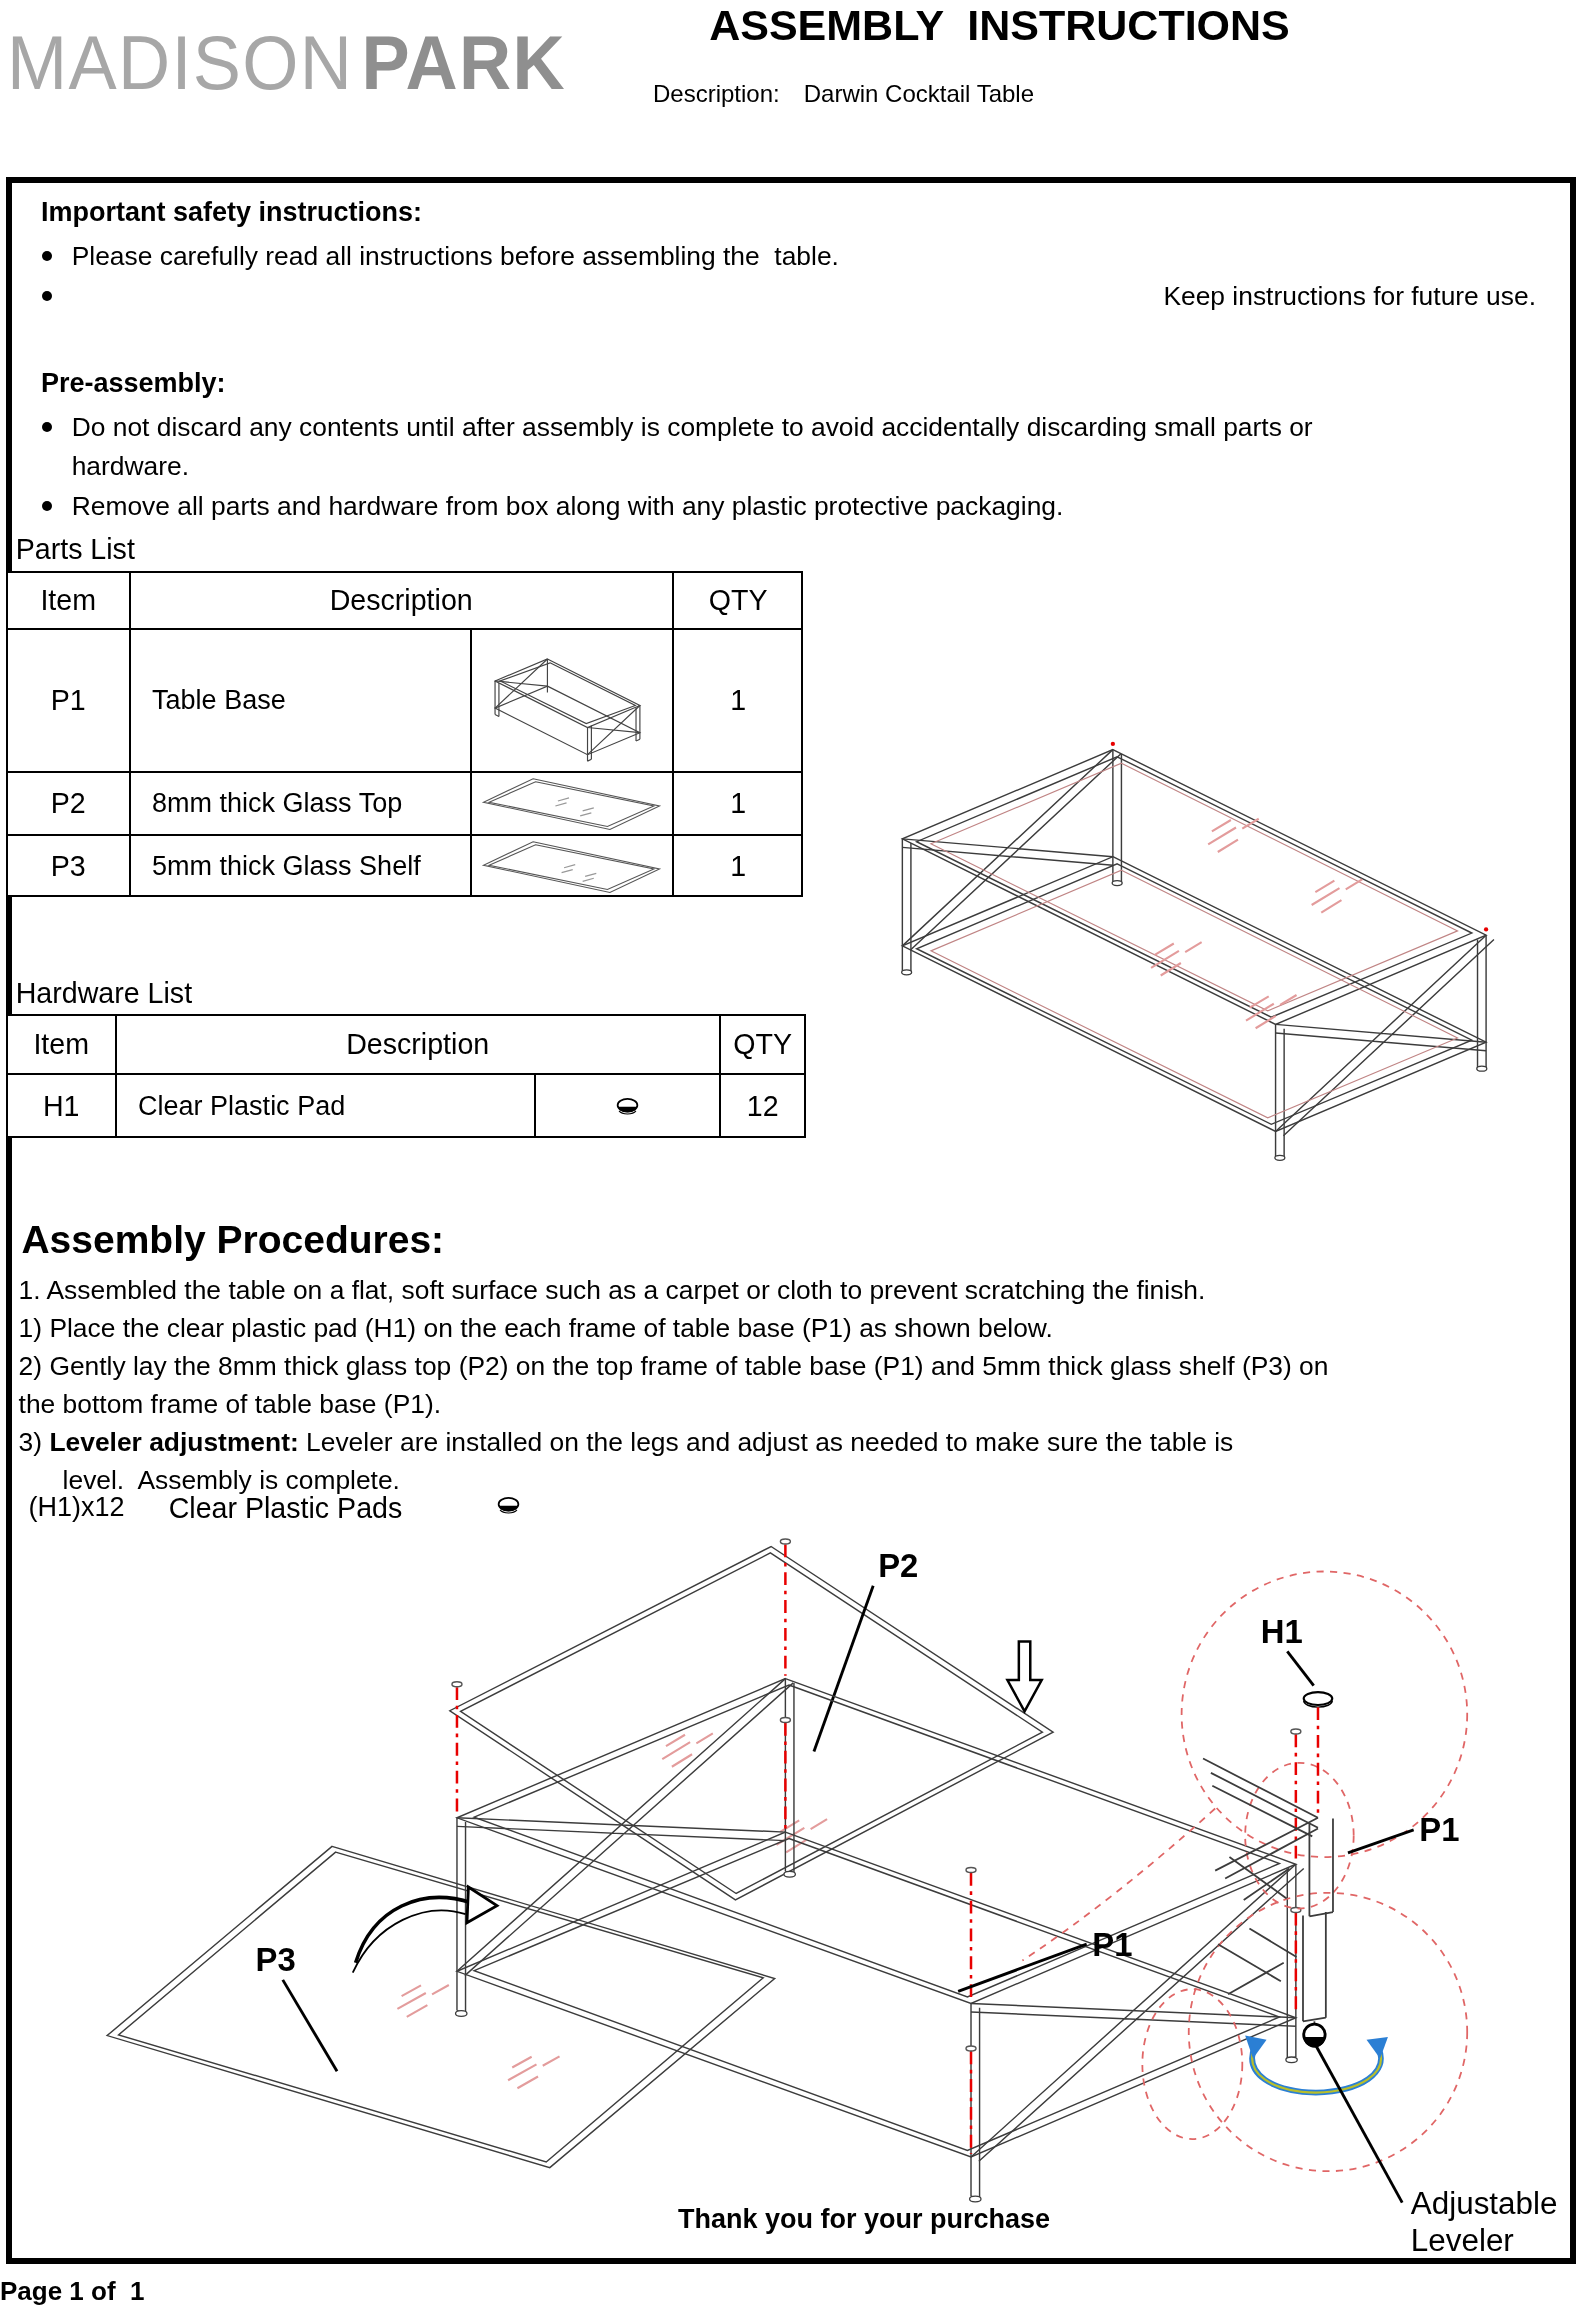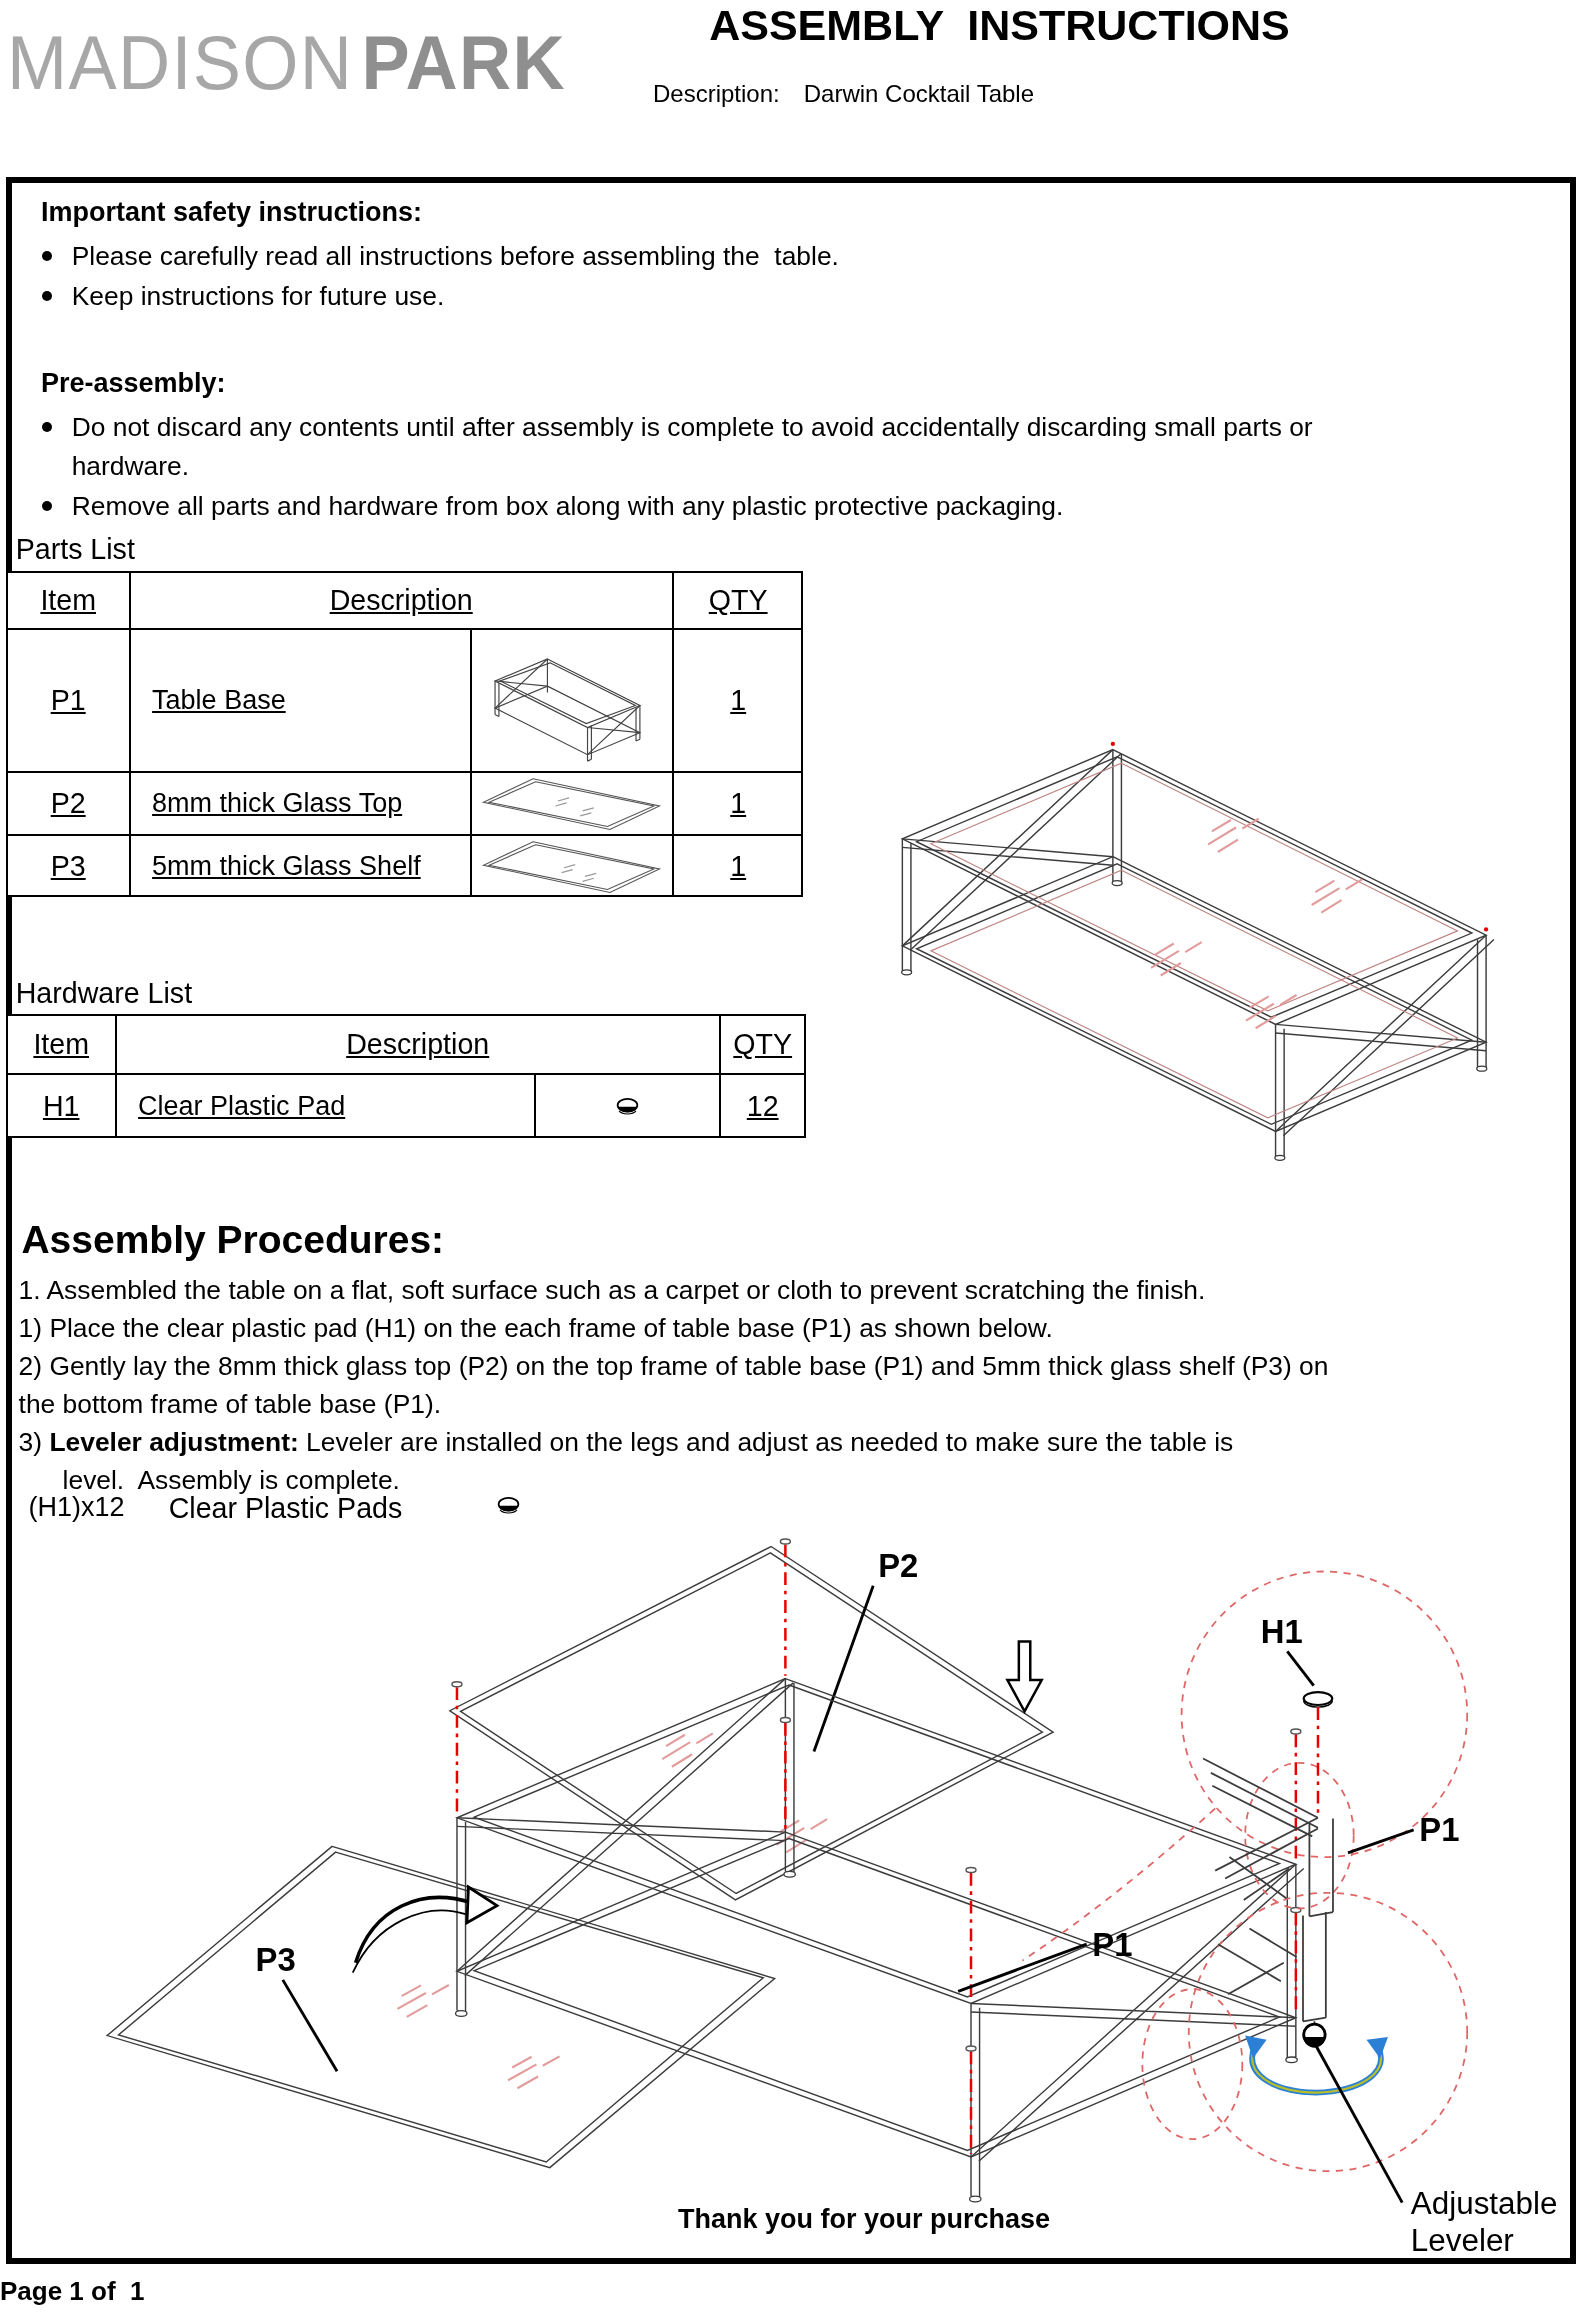--- a/index.html
+++ b/index.html
@@ -30,21 +30,21 @@
 
   .bullet { display:flex; align-items:flex-start; font-size:26.4px; line-height:39px;
             white-space:pre-wrap; width:1500px; }
   .dot { flex:0 0 auto; width:10px; height:10px; border-radius:50%;
          background:#000; margin:14.3px 20px 0 5.7px; }
 
   
   .grid-table { display:grid; border:2.9px solid #000; background:#fff; }
   .cell { border-right:2.1px solid #000; border-bottom:2.1px solid #000;
           display:flex; align-items:center; justify-content:center;
-          font-size:28.6px; overflow:hidden;text-decoration:underline; }
+          font-size:28.6px; overflow:hidden; }
   .cell.last-col { border-right:none; }
   .cell.last-row { border-bottom:none; }
   .cell.desc-text { justify-content:flex-start; padding-left:21.4px; font-size:27px;
                     border-right:none; }
   .cell.desc-img  { border-left:2.1px solid #000; }
   .cell.hdr { font-size:28.6px; }
   .parts-table    { left:5.7px;  top:571px;  width:797px; height:326px;
                     grid-template-columns:123px 339px 204px 129px;
                     grid-template-rows:57px 143px 63px 60px; }
   .hardware-table { left:5.7px;  top:1014px; width:800px; height:124px;
@@ -85,21 +85,21 @@
     <span>Description:</span><span class="desc-value">Darwin Cocktail Table</span>
   </div>
 
   <div class="abs content-box"></div>
 
   <div class="abs sec-h" style="left:41px; top:197px;">Important safety instructions:</div>
   <div class="abs bullet" style="left:36px; top:237px;">
     <span class="dot"></span>
     <span>Please carefully read all instructions before assembling the  table.</span>
   </div>
-  <div class="abs bullet" style="left:36px; top:277px;">
+  <div class="abs bullet" style="left:36px; top:277px;justify-content:space-between;">
     <span class="dot"></span>
     <span>Keep instructions for future use.</span>
   </div>
 
   <div class="abs sec-h" style="left:41px; top:368px;">Pre-assembly:</div>
   <div class="abs bullet" style="left:36px; top:408px;">
     <span class="dot"></span>
     <span>Do not discard any contents until after assembly is complete to avoid accidentally discarding small parts or
 hardware.</span>
   </div>

